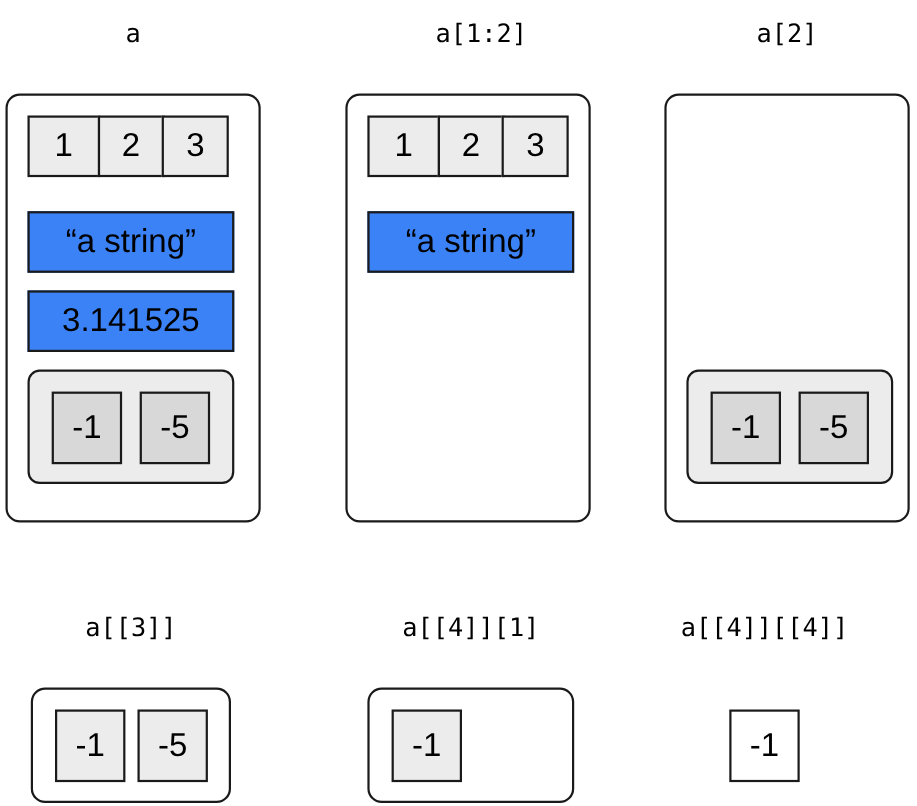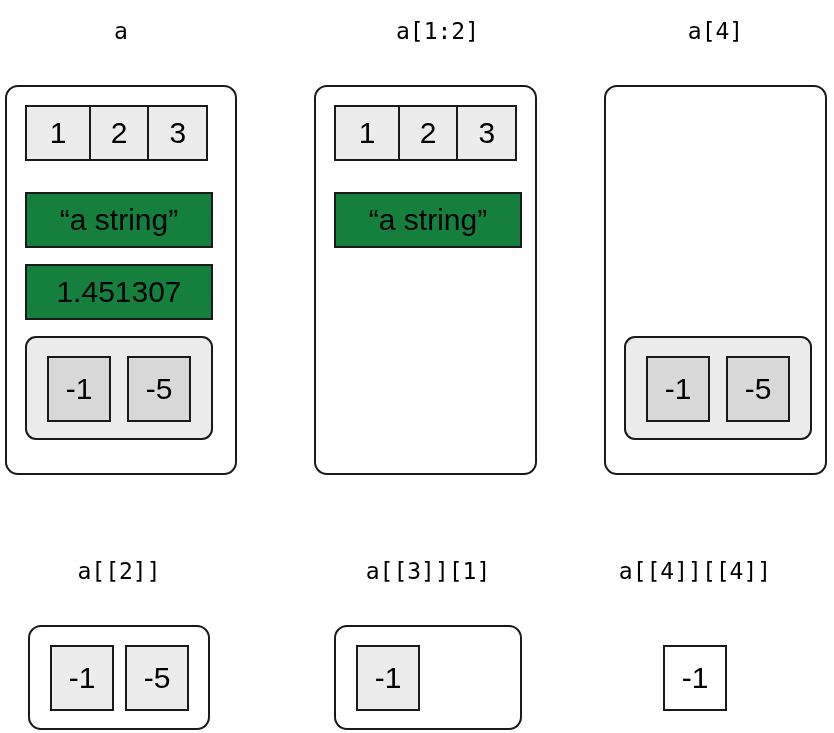--- a/index.html
+++ b/index.html
@@ -56,21 +56,21 @@
     font-size: 30px;
     color: #000000;
     margin-left: -2.4px;
   }
   .vec-cell:first-child { margin-left: 0; }
 
   
   .elem-cell {
     box-sizing: border-box;
     border: 2.4px solid #1a1a1a;
-    background: #15803d;
+    background: #3b82f6;
     display: flex;
     align-items: center;
     justify-content: center;
     font-family: "Liberation Sans", sans-serif;
     font-size: 30px;
     color: #000000;
   }
 
   
   .sq-cell {
@@ -95,59 +95,59 @@
 <div class="abs list-box" style="left:5px; top:85px; width:232px; height:390px;">
 
   <div class="abs vec-row" style="left:18px; top:18px;">
     <div class="vec-cell" style="width:66px; height:56px;">1</div>
     <div class="vec-cell" style="width:61px; height:56px;">2</div>
     <div class="vec-cell" style="width:61px; height:56px;">3</div>
   </div>
 
   <div class="abs elem-cell" style="left:18px; top:105px; width:188px; height:56px;">“a string”</div>
 
-  <div class="abs elem-cell" style="left:18px; top:177px; width:188px; height:56px;">1.451307</div>
+  <div class="abs elem-cell" style="left:18px; top:177px; width:188px; height:56px;">3.141525</div>
 
   <div class="abs nested-box" style="left:18px; top:249px; width:188px; height:104px;">
     <div class="abs sq-cell" style="left:20px; top:18px; width:64px; height:66px;">-1</div>
     <div class="abs sq-cell" style="left:100px; top:18px; width:64px; height:66px;">-5</div>
   </div>
 </div>
 
 <div class="abs panel-title" style="left:326px; top:20px; width:223px;">a[1:2]</div>
 
 <div class="abs list-box" style="left:314px; top:85px; width:223px; height:390px;">
 
   <div class="abs vec-row" style="left:18px; top:18px;">
     <div class="vec-cell" style="width:66px; height:56px;">1</div>
     <div class="vec-cell" style="width:61px; height:56px;">2</div>
     <div class="vec-cell" style="width:61px; height:56px;">3</div>
   </div>
 
   <div class="abs elem-cell" style="left:18px; top:105px; width:188px; height:56px;">“a string”</div>
 </div>
 
-<div class="abs panel-title" style="left:604px; top:20px; width:223px;">a[4]</div>
+<div class="abs panel-title" style="left:604px; top:20px; width:223px;">a[2]</div>
 
 <div class="abs list-box" style="left:604px; top:85px; width:223px; height:390px;">
 
   <div class="abs nested-box" style="left:18px; top:249px; width:188px; height:104px;">
     <div class="abs sq-cell" style="left:20px; top:18px; width:64px; height:66px;">-1</div>
     <div class="abs sq-cell" style="left:100px; top:18px; width:64px; height:66px;">-5</div>
   </div>
 </div>
 
-<div class="abs panel-title" style="left:28px; top:560px; width:182px;">a[[2]]</div>
+<div class="abs panel-title" style="left:28px; top:560px; width:182px;">a[[3]]</div>
 
 <div class="abs list-box" style="left:28px; top:625px; width:182px; height:105px;">
   <div class="abs sq-cell light" style="left:20px; top:18px; width:64px; height:66px;">-1</div>
   <div class="abs sq-cell light" style="left:95px; top:18px; width:64px; height:66px;">-5</div>
 </div>
 
-<div class="abs panel-title" style="left:334px; top:560px; width:188px;">a[[3]][1]</div>
+<div class="abs panel-title" style="left:334px; top:560px; width:188px;">a[[4]][1]</div>
 
 <div class="abs list-box" style="left:334px; top:625px; width:188px; height:105px;">
   <div class="abs sq-cell light" style="left:20px; top:18px; width:64px; height:66px;">-1</div>
 </div>
 
 <div class="abs panel-title" style="left:595px; top:560px; width:200px;">a[[4]][[4]]</div>
 
 <div class="abs sq-cell white" style="left:663px; top:645px; width:64px; height:66px;">-1</div>
 
 </body></html>

